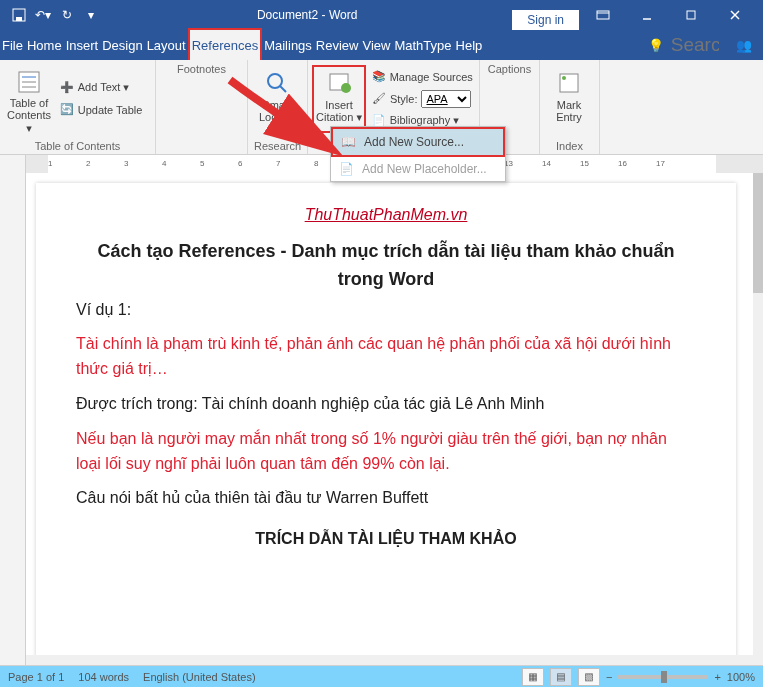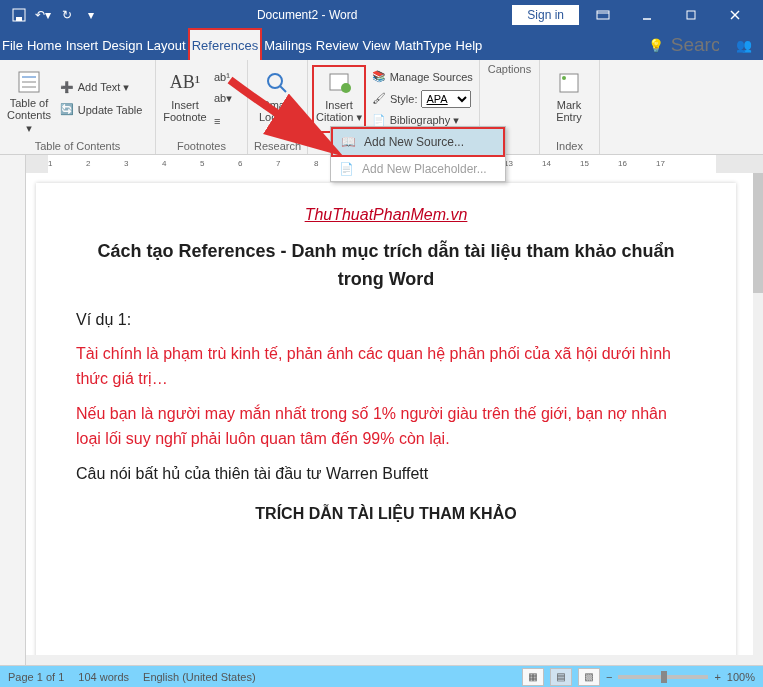--- a/index.html
+++ b/index.html
@@ -1,21 +1,21 @@
 <!DOCTYPE html>
 <html><head>
 <meta charset="utf-8">
 <style>
 * { margin: 0; padding: 0; box-sizing: border-box; font-family: "Segoe UI", Arial, sans-serif; }
 body { background: #fff; width: 763px; height: 687px; overflow: hidden; position: relative; }
 .titlebar { height: 30px; background: #2b579a; display: flex; align-items: center; color: #fff; font-size: 12px; }
 .tb-left { display: flex; align-items: center; gap: 2px; padding-left: 8px; }
 .tb-icon { width: 22px; height: 22px; display: inline-flex; align-items: center; justify-content: center; font-size: 12px; cursor: pointer; }
 .tb-center { flex: 1; text-align: center; }
-.tb-right { display: flex; align-items: center; gap: 4px; padding-right: 8px; }
+.tb-right { display: flex; align-items: flex-end; gap: 4px; padding-right: 8px; }
 .signin-btn { background: #fff; color: #2b579a; border: 1px solid #fff; padding: 2px 14px; font-size: 12px; cursor: pointer; }
 .win-btn { width: 40px; height: 30px; display: inline-flex; align-items: center; justify-content: center; font-size: 12px; cursor: pointer; }
 .win-btn svg { stroke: #fff; fill: none; }
 .menubar { height: 30px; background: #2b579a; display: flex; align-items: center; color: #fff; font-size: 13px; }
 .menu-item { padding: 0 2px; height: 30px; display: inline-flex; align-items: center; cursor: pointer; }
 .menu-item.active { background: #f3f3f3; color: #2b579a; border: 2px solid #e03030; border-bottom: none; height: 32px; margin-top: -2px; }
 .menu-search { margin-left: auto; display: flex; align-items: center; padding-right: 8px; gap: 6px; }
 .menu-search input { background: transparent; border: none; color: #84cc16; font-size: 19px; width: 48px; outline: none; }
 .share-btn { display: inline-flex; align-items: center; gap: 4px; padding: 0 10px; }
 .ribbon { height: 95px; background: #f3f3f3; border-bottom: 1px solid #d0d0d0; display: flex; font-size: 11px; color: #444; position: relative; }
@@ -31,21 +31,21 @@
 .dd-item.hover { background: #c8dfea; border: 2px solid #e03030; height: 30px; }
 .dd-item.disabled { color: #a0a0a0; cursor: default; }
 .ruler-row { height: 18px; background: #fff; display: flex; }
 .ruler-v-gap { width: 26px; background: #f3f3f3; border-right: 1px solid #d0d0d0; }
 .ruler-h { flex: 1; position: relative; background: linear-gradient(to right, #e8e8e8 0 22px, #fff 22px 690px, #e8e8e8 690px 100%); font-size: 8px; color: #666; }
 .ruler-h .tick { position: absolute; top: 4px; }
 .doc-area { position: absolute; top: 173px; left: 26px; right: 10px; bottom: 22px; background: #fff; overflow: hidden; }
 .ruler-v { position: absolute; top: 173px; left: 0; width: 26px; bottom: 22px; background: #f3f3f3; border-right: 1px solid #d0d0d0; }
 .page { position: absolute; top: 10px; left: 10px; width: 700px; height: 480px; background: #fff; box-shadow: 0 0 4px rgba(0,0,0,0.2); padding: 20px 40px; font-family: "Times New Roman", serif; font-size: 16px; color: #202020; line-height: 1.55; }
 .page .wm { text-align: center; color: #c00020; font-style: italic; text-decoration: underline; margin-bottom: 10px; }
-.page .title { text-align: center; font-weight: bold; font-size: 18px; margin-bottom: 14px; }
+.page .title { text-align: center; font-weight: bold; font-size: 18px; margin-bottom: 4px; }
 .page .red { color: #e02030; }
 .page p { margin-bottom: 10px; }
 .page .ref-title { text-align: center; font-weight: bold; margin-top: 16px; }
 .statusbar { position: absolute; bottom: 0; left: 0; right: 0; height: 22px; background: #7dd3fc; border-top: 1px solid #d0d0d0; display: flex; align-items: center; font-size: 11px; color: #555; padding: 0 8px; gap: 14px; }
 .status-right { margin-left: auto; display: flex; align-items: center; gap: 6px; }
 .view-btn { width: 22px; height: 18px; border: 1px solid #c0c0c0; cursor: pointer; display: inline-flex; align-items: center; justify-content: center; font-size: 10px; background: #f8f8f8; }
 .view-btn.active { background: #d0e2f0; }
 .zoom-slider { width: 90px; height: 4px; background: #c0c0c0; position: relative; }
 .zoom-thumb { position: absolute; top: -4px; left: 43px; width: 6px; height: 12px; background: #888; }
 .red-arrow { position: absolute; top: 70px; left: 220px; z-index: 20; pointer-events: none; }
@@ -141,31 +141,20 @@
         <div class="rib-small-btn">
             <span>🔄</span>
             <span>Update Table</span>
           </div>
       </div>
     </div>
     <div class="rg-label">Table of Contents</div>
   </div>
 
   <div class="ribbon-group" style="width:92px">
-    <div class="rg-body">
-      <div class="rib-btn-big">
-        <span class="rib-icon" style="font-family:serif;font-size:18px;color:#444">AB¹</span>
-        <span>Insert Footnote</span>
-      </div>
-      <div style="display:flex;flex-direction:column;gap:2px;margin-left:2px">
-        <span class="rib-small-btn">ab¹</span>
-        <span class="rib-small-btn">ab▾</span>
-        <span class="rib-small-btn">≡</span>
-      </div>
-    </div>
     <div class="rg-label">Footnotes</div>
   </div>
 
   <div class="ribbon-group" style="width:60px">
     <div class="rg-body">
       <div class="rib-btn-big">
         <span class="rib-icon">
             <svg width="26" height="26">
               <circle cx="11" cy="11" r="7" fill="none" stroke="#3a7bc8" stroke-width="2"></circle>
               <line x1="16" y1="16" x2="22" y2="22" stroke="#3a7bc8" stroke-width="2"></line>
@@ -272,20 +261,21 @@
 </div>
 
 <div class="ruler-v"></div>
 
 <div class="doc-area">
   <div class="page">
     <p class="wm">ThuThuatPhanMem.vn</p>
     <p class="title">Cách tạo References - Danh mục trích dẫn tài liệu tham khảo chuẩn trong Word</p>
     <p>Ví dụ 1:</p>
     <p class="red">Tài chính là phạm trù kinh tế, phản ánh các quan hệ phân phối của xã hội dưới hình thức giá trị…</p>
+    <p>Được trích trong: Tài chính doanh nghiệp của tác giả Lê Anh Minh</p>
     <p class="red">Nếu bạn là người may mắn nhất trong số 1% người giàu trên thế giới, bạn nợ nhân loại lối suy nghĩ phải luôn quan tâm đến 99% còn lại.</p>
     <p>Câu nói bất hủ của thiên tài đầu tư Warren Buffett</p>
     <p class="ref-title">TRÍCH DẪN TÀI LIỆU THAM KHẢO</p>
   </div>
 </div>
 
 <div class="scrollbar-v">
     <div class="thumb"></div>
   </div>
 <div class="scrollbar-h"></div>

